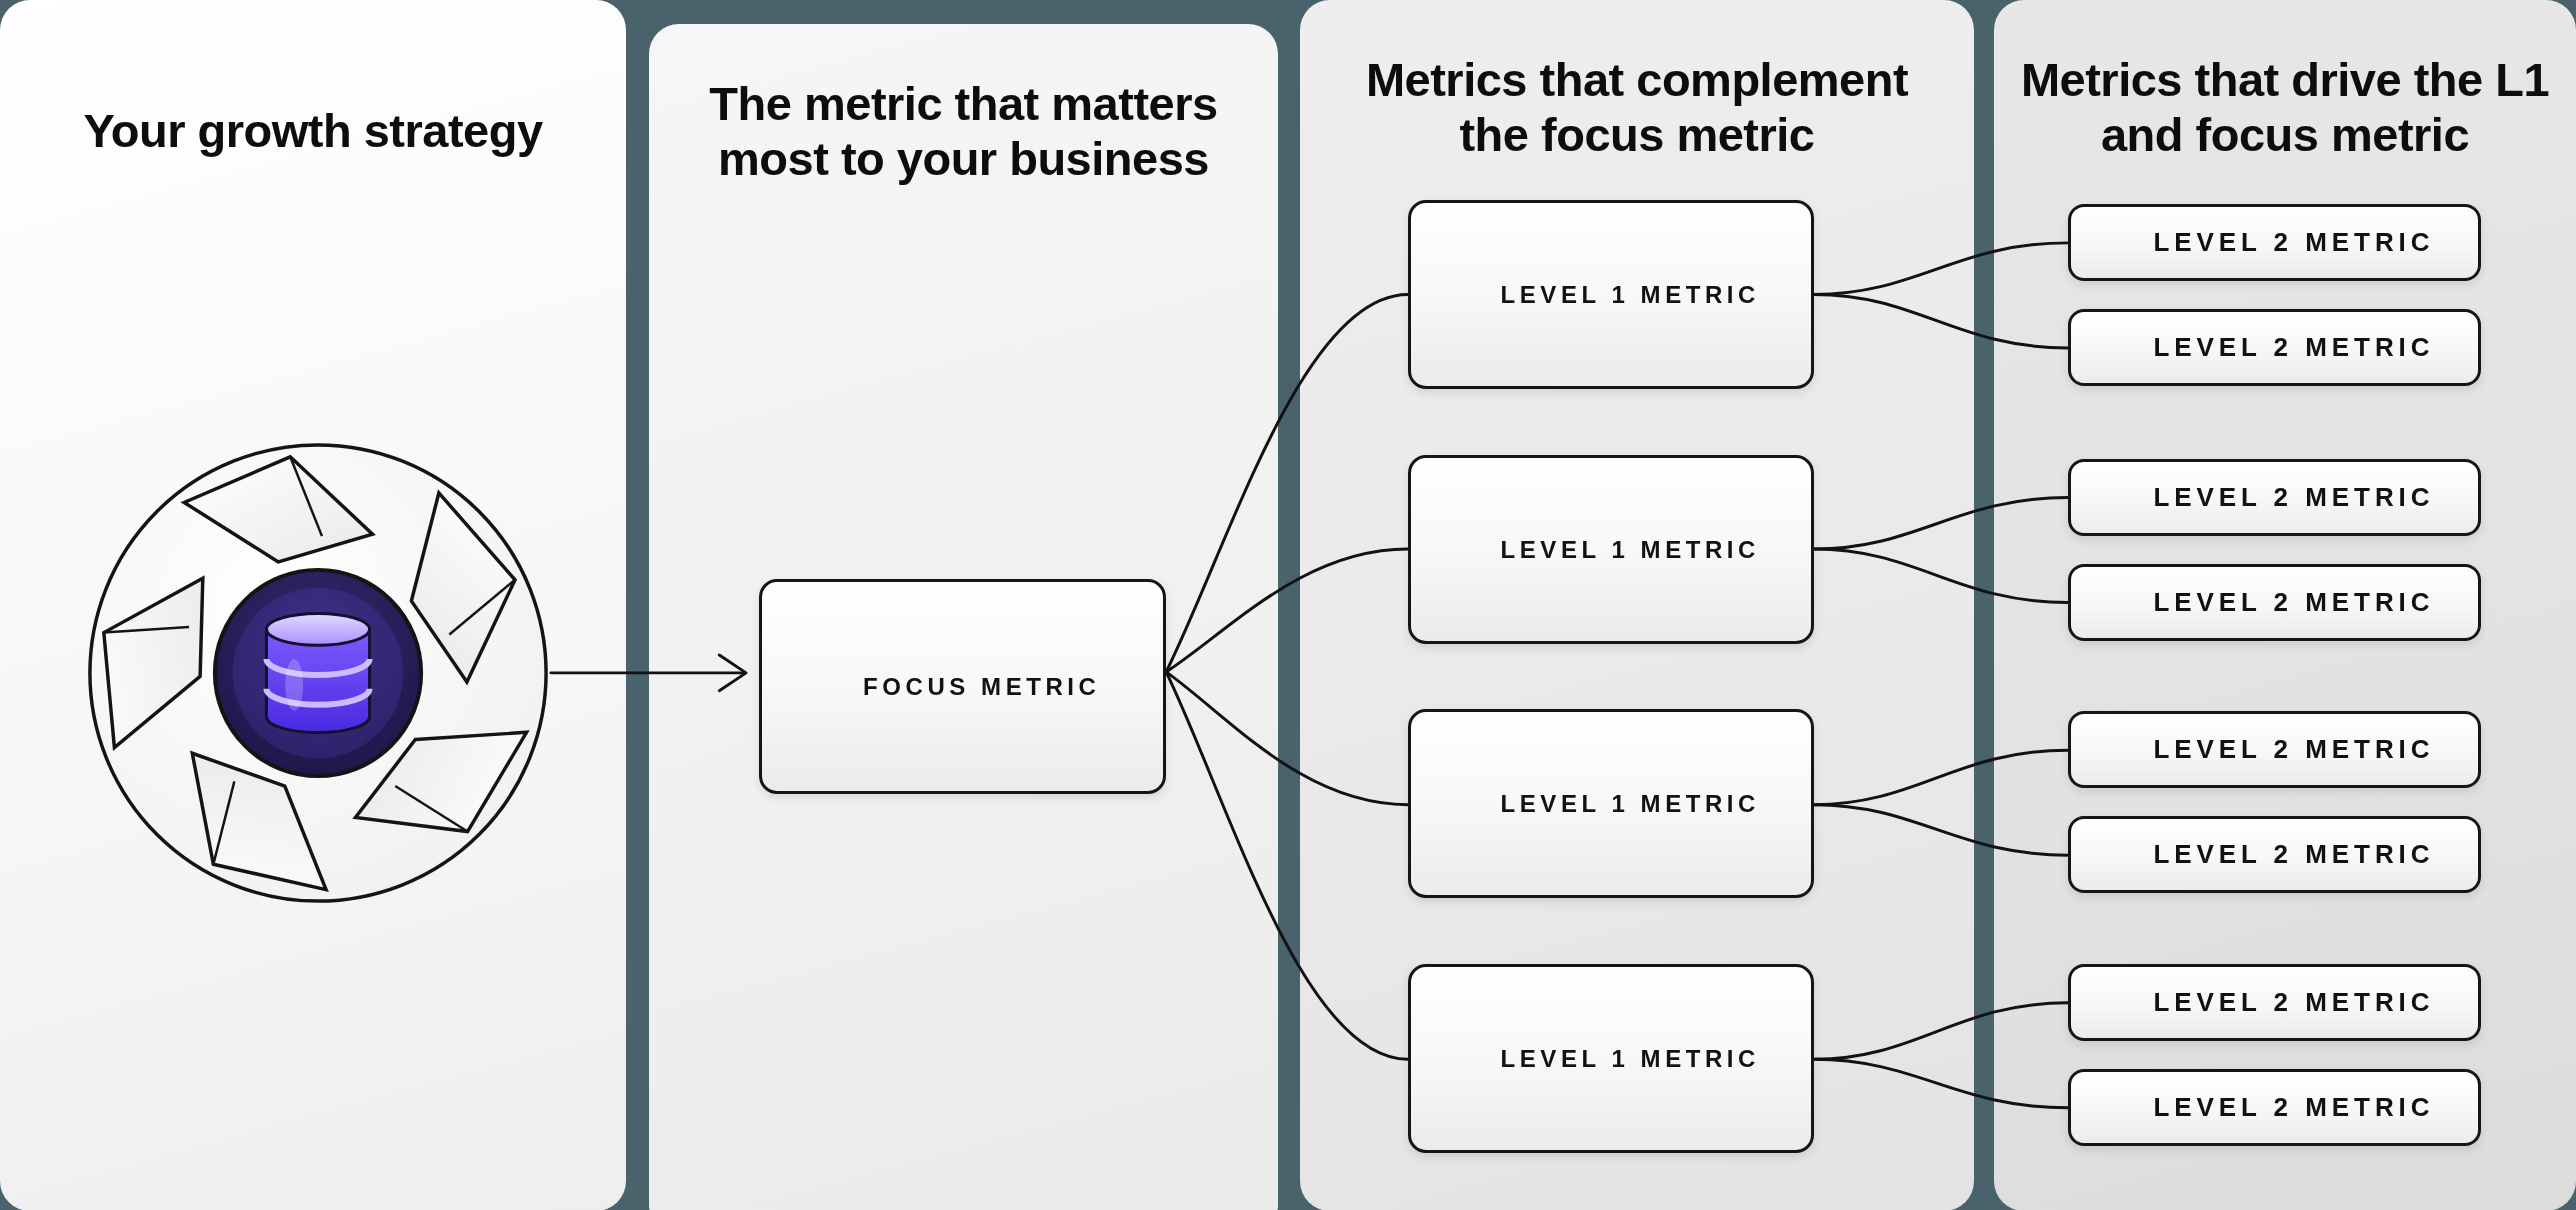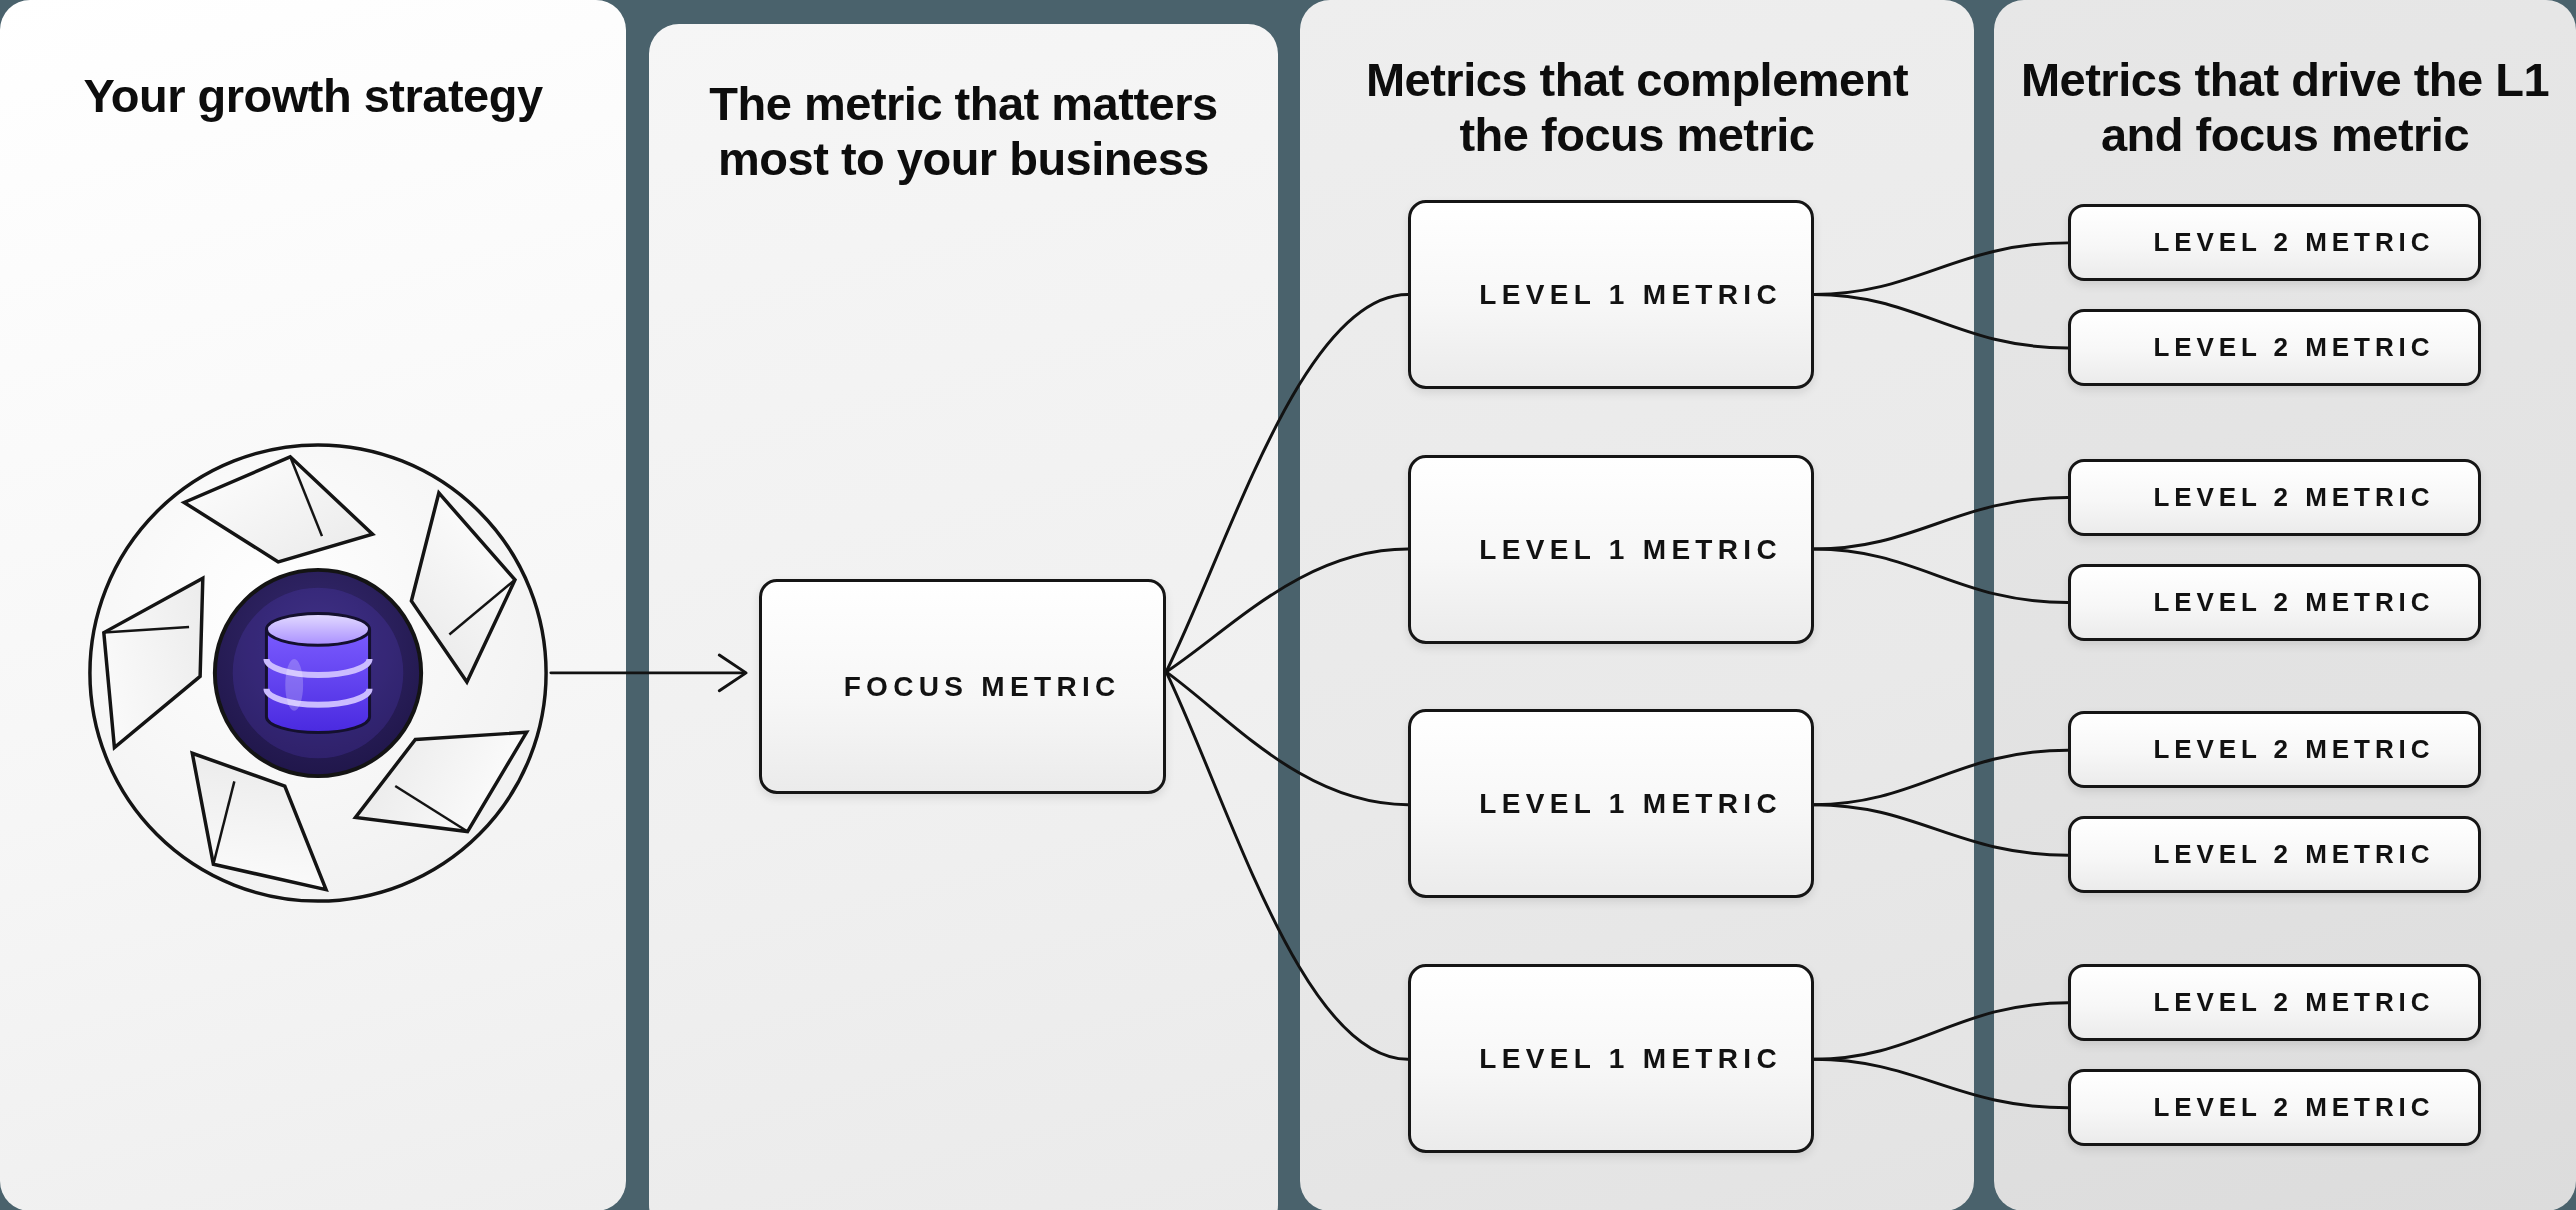--- a/index.html
+++ b/index.html
@@ -28,21 +28,21 @@
   .panel-4 { left: 1994px; width: 582px; background: linear-gradient(165deg, #e7e7e7 0%, #e2e2e2 60%, #dcdcdc 100%); }
   .panel-title {
     white-space: pre-line;
     text-align: center;
     font-weight: 700;
     font-size: 47px;
     line-height: 1.18;
     color: #0d0d0d;
     letter-spacing: -0.5px;
   }
-  .panel-1 .panel-title { padding-top: 68px; }
+  .panel-1 .panel-title { padding-top: 103px; }
   .panel-2 .panel-title,
   .panel-3 .panel-title,
   .panel-4 .panel-title { padding-top: 52px; }
 
   .connectors {
     position: absolute;
     left: 0; top: 0;
     z-index: 2;
   }
   .flywheel {
@@ -64,21 +64,21 @@
   }
   .focus-box, .l1-box { border-radius: 18px; }
   .l2-box { border-radius: 16px; }
   .metric-label {
     font-weight: 700;
     color: #121212;
     letter-spacing: 0.19em;
     text-indent: 0.19em;
     text-align: center;
   }
-  .focus-box .metric-label, .l1-box .metric-label { font-size: 28px; text-align: center; }
+  .focus-box .metric-label, .l1-box .metric-label { font-size: 24px; text-align: center; }
   .l2-box .metric-label { font-size: 26px; }
 </style>
 </head>
 <body>
 
 <div class="canvas">
 
   <div class="panel panel-1">
     <div class="panel-title">Your growth strategy</div>
   </div>

